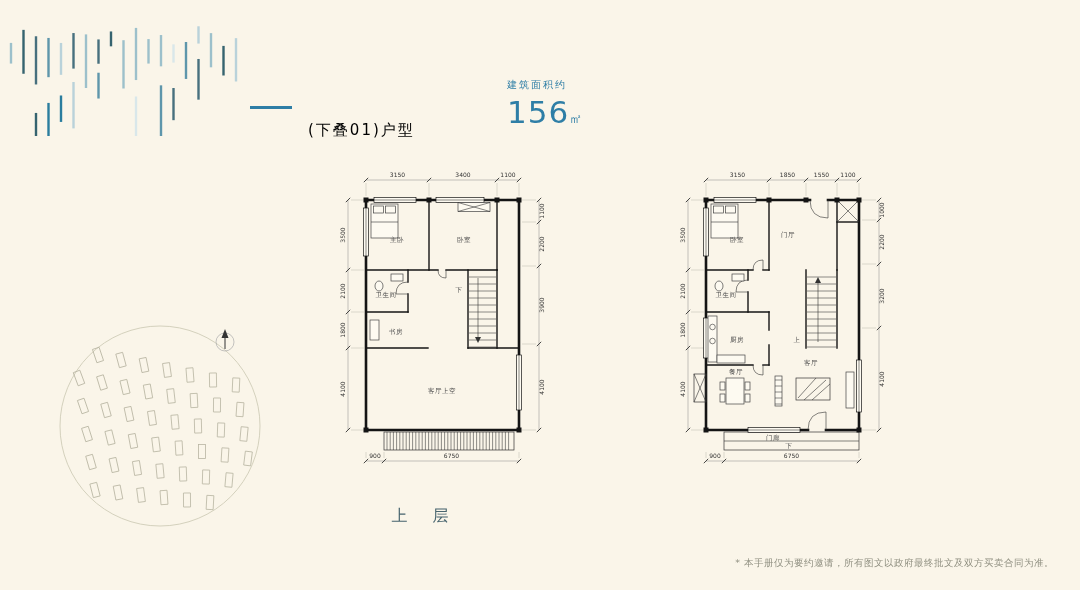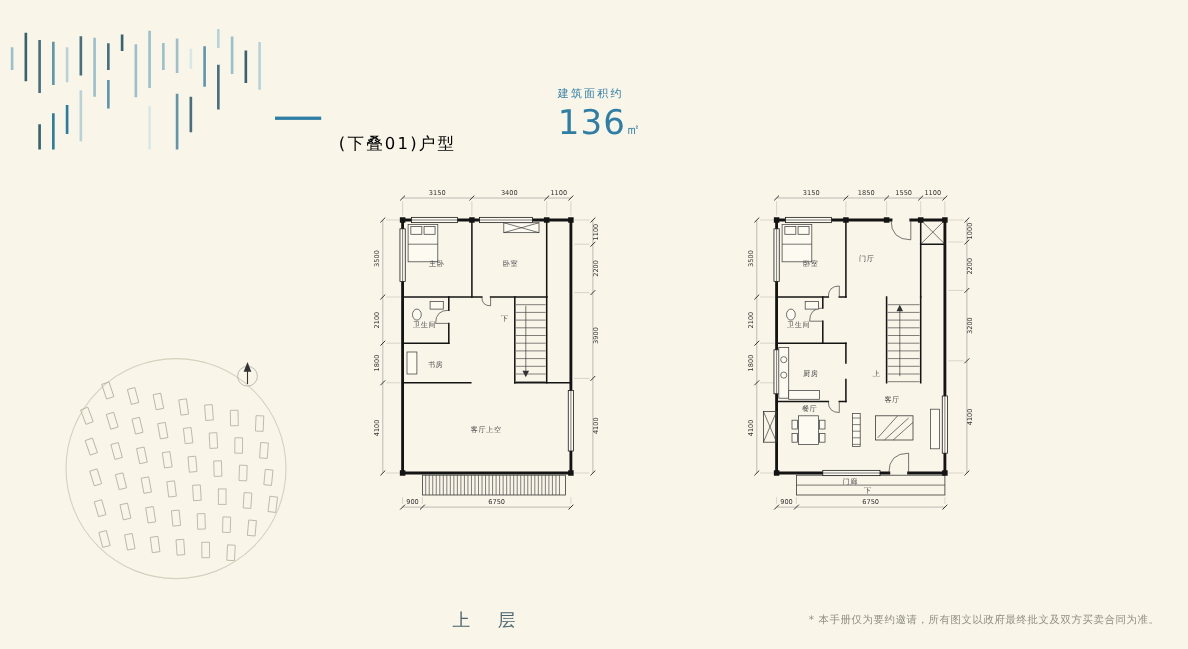--- a/index.html
+++ b/index.html
@@ -72,21 +72,21 @@
       <line x1="190.5" y1="32.96750724315643" x2="190.5" y2="73.65906488895416" stroke="#47707e" stroke-width="2.4"></line>
       <line x1="203" y1="7.129340171813965" x2="203" y2="41.315232038497925" stroke="#9cc0cb" stroke-width="2.4"></line>
       <line x1="215.5" y1="19.89795207977295" x2="215.5" y2="49.494092136621475" stroke="#35636f" stroke-width="2.4"></line>
       <line x1="228" y1="12.147886753082275" x2="228" y2="55.48072826862335" stroke="#b9d2da" stroke-width="2.4"></line>
     </svg>
 
   <div class="divider"></div>
   <div class="subtitle">(下叠01)户型</div>
   <div class="area">
     <span class="area-label">建筑面积约</span>
-    <span class="area-value">136</span><span class="area-unit">㎡</span>
+    <span class="area-value">156</span><span class="area-unit">㎡</span>
   </div>
 
   <svg class="plan-svg" style="left:318px;top:150px;" viewBox="0 0 250 345">
     <g class="dim">
       <line x1="48" y1="30" x2="201" y2="30"></line>
       <line class="ext" x1="48" y1="33" x2="48" y2="46"></line>
         <line class="ext" x1="111" y1="33" x2="111" y2="46"></line>
       <line class="ext" x1="179" y1="33" x2="179" y2="46"></line>
         <line class="ext" x1="201" y1="33" x2="201" y2="46"></line>
       <line class="tick" x1="45.8" y1="32.2" x2="50.2" y2="27.8"></line>
@@ -260,21 +260,21 @@
 
     <g>
       <text class="rt" x="79" y="92">主卧</text>
       <text class="rt" x="146" y="92">卧室</text>
       <text class="rt" x="68" y="147">卫生间</text>
       <text class="rt" x="78" y="184">书房</text>
       <text class="rt" x="124" y="243">客厅上空</text>
       <text class="rt" x="141" y="142">下</text>
     </g>
   </svg>
-  <div class="plan-label" style="left:320px;margin-top:48px;">上 层</div>
+  <div class="plan-label" style="left:300px;">上 层</div>
 
   <svg class="plan-svg" style="left:658px;top:150px;" viewBox="0 0 250 345">
     <g class="dim">
       <line x1="48" y1="30" x2="201" y2="30"></line>
       <line class="ext" x1="48" y1="33" x2="48" y2="46"></line>
         <line class="ext" x1="111" y1="33" x2="111" y2="46"></line>
       <line class="ext" x1="148" y1="33" x2="148" y2="46"></line>
         <line class="ext" x1="179" y1="33" x2="179" y2="46"></line>
       <line class="ext" x1="201" y1="33" x2="201" y2="46"></line>
       <line class="tick" x1="45.8" y1="32.2" x2="50.2" y2="27.8"></line>

